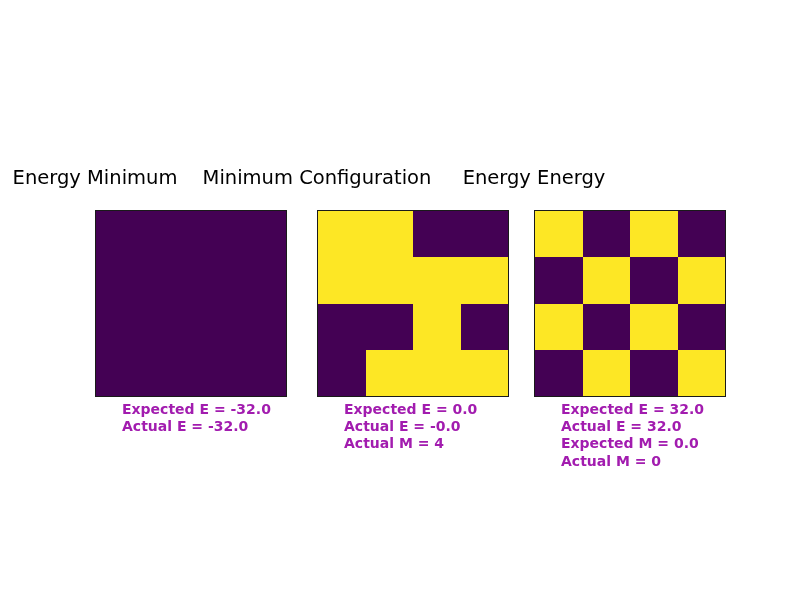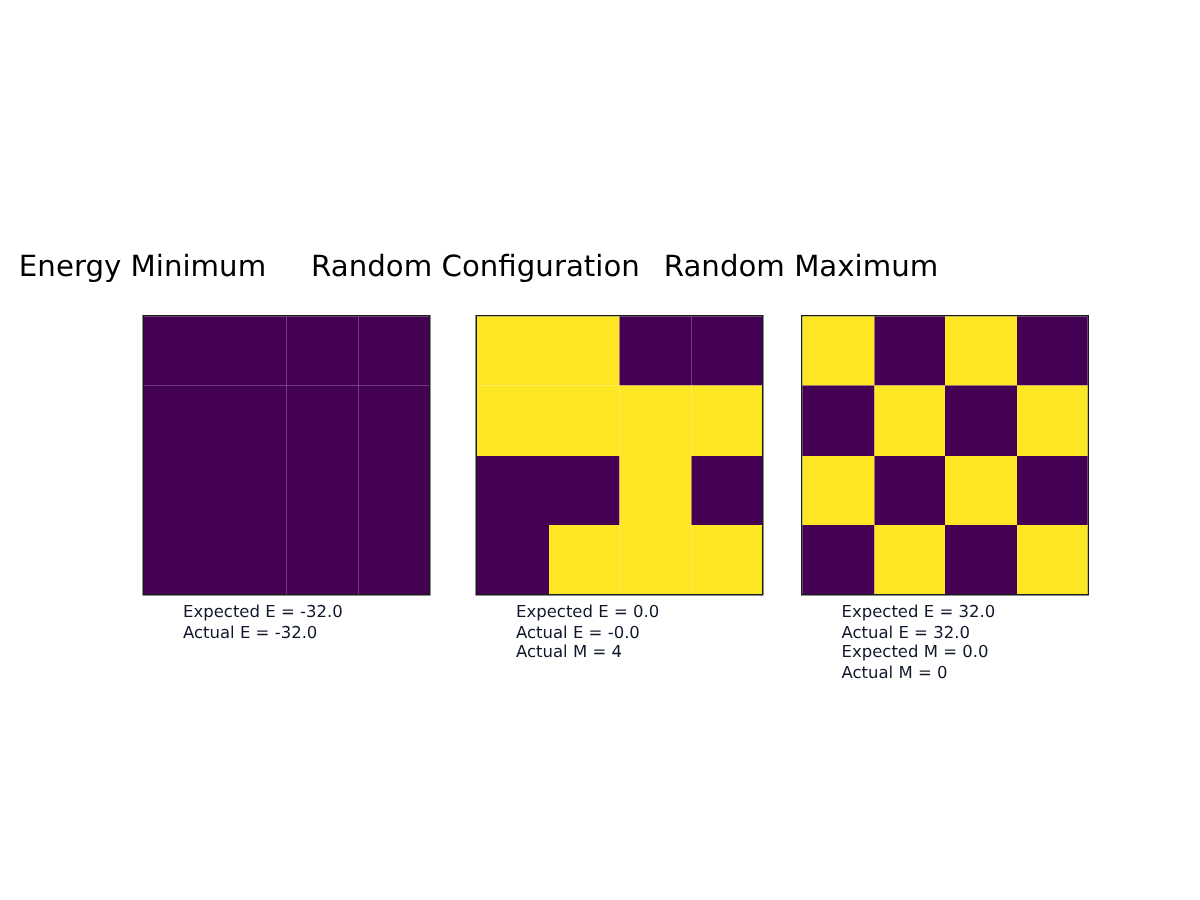--- a/index.html
+++ b/index.html
@@ -43,24 +43,25 @@
     box-sizing: content-box;
   }
   .cell {
     width: 100%;
     height: 100%;
   }
   .caption {
     position: absolute;
     top: 233px;
     left: 27px;
-    font-size: 11px;
-    color: #0f172a;
+    font-size: 14px;
+    color: #a21caf;
     line-height: 1.23;
     white-space: nowrap;
+    font-weight: bold;
   }
   .caption div {
     display: block;
   }
 </style>
 </head>
 <body>
 
 <div id="canvas">
 
@@ -84,21 +85,21 @@
         <div class="cell" style="background: rgb(68, 1, 84);"></div>
         <div class="cell" style="background: rgb(68, 1, 84);"></div>
       </div>
     <div class="caption">
       <div>Expected E = -32.0</div>
       <div>Actual E = -32.0</div>
     </div>
   </div>
 
   <div class="panel" style="left:317px;">
-    <div class="panel-title">Random Configuration</div>
+    <div class="panel-title">Minimum Configuration</div>
     <div class="grid">
         <div class="cell" style="background: rgb(253, 231, 37);"></div>
         <div class="cell" style="background: rgb(253, 231, 37);"></div>
         <div class="cell" style="background: rgb(68, 1, 84);"></div>
         <div class="cell" style="background: rgb(68, 1, 84);"></div>
         <div class="cell" style="background: rgb(253, 231, 37);"></div>
         <div class="cell" style="background: rgb(253, 231, 37);"></div>
         <div class="cell" style="background: rgb(253, 231, 37);"></div>
         <div class="cell" style="background: rgb(253, 231, 37);"></div>
         <div class="cell" style="background: rgb(68, 1, 84);"></div>
@@ -111,21 +112,21 @@
         <div class="cell" style="background: rgb(253, 231, 37);"></div>
       </div>
     <div class="caption">
       <div>Expected E = 0.0</div>
       <div>Actual E = -0.0</div>
       <div>Actual M = 4</div>
     </div>
   </div>
 
   <div class="panel" style="left:534px;">
-    <div class="panel-title">Random Maximum</div>
+    <div class="panel-title">Energy Energy</div>
     <div class="grid">
         <div class="cell" style="background: rgb(253, 231, 37);"></div>
         <div class="cell" style="background: rgb(68, 1, 84);"></div>
         <div class="cell" style="background: rgb(253, 231, 37);"></div>
         <div class="cell" style="background: rgb(68, 1, 84);"></div>
         <div class="cell" style="background: rgb(68, 1, 84);"></div>
         <div class="cell" style="background: rgb(253, 231, 37);"></div>
         <div class="cell" style="background: rgb(68, 1, 84);"></div>
         <div class="cell" style="background: rgb(253, 231, 37);"></div>
         <div class="cell" style="background: rgb(253, 231, 37);"></div>

